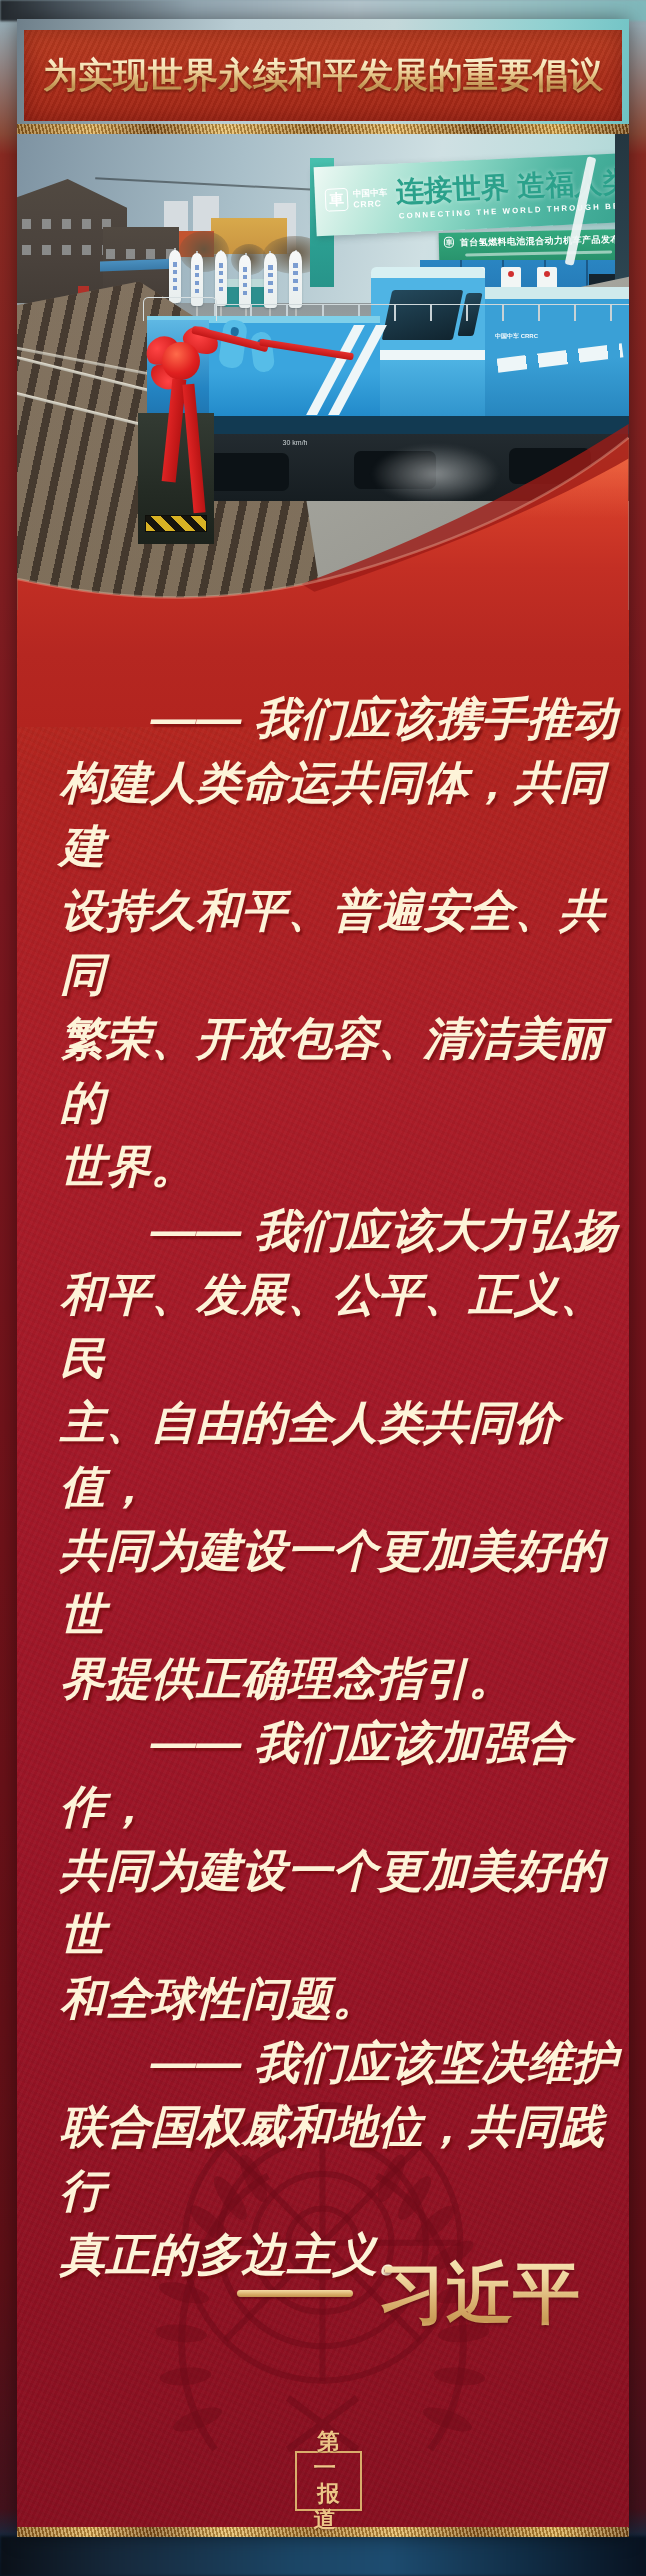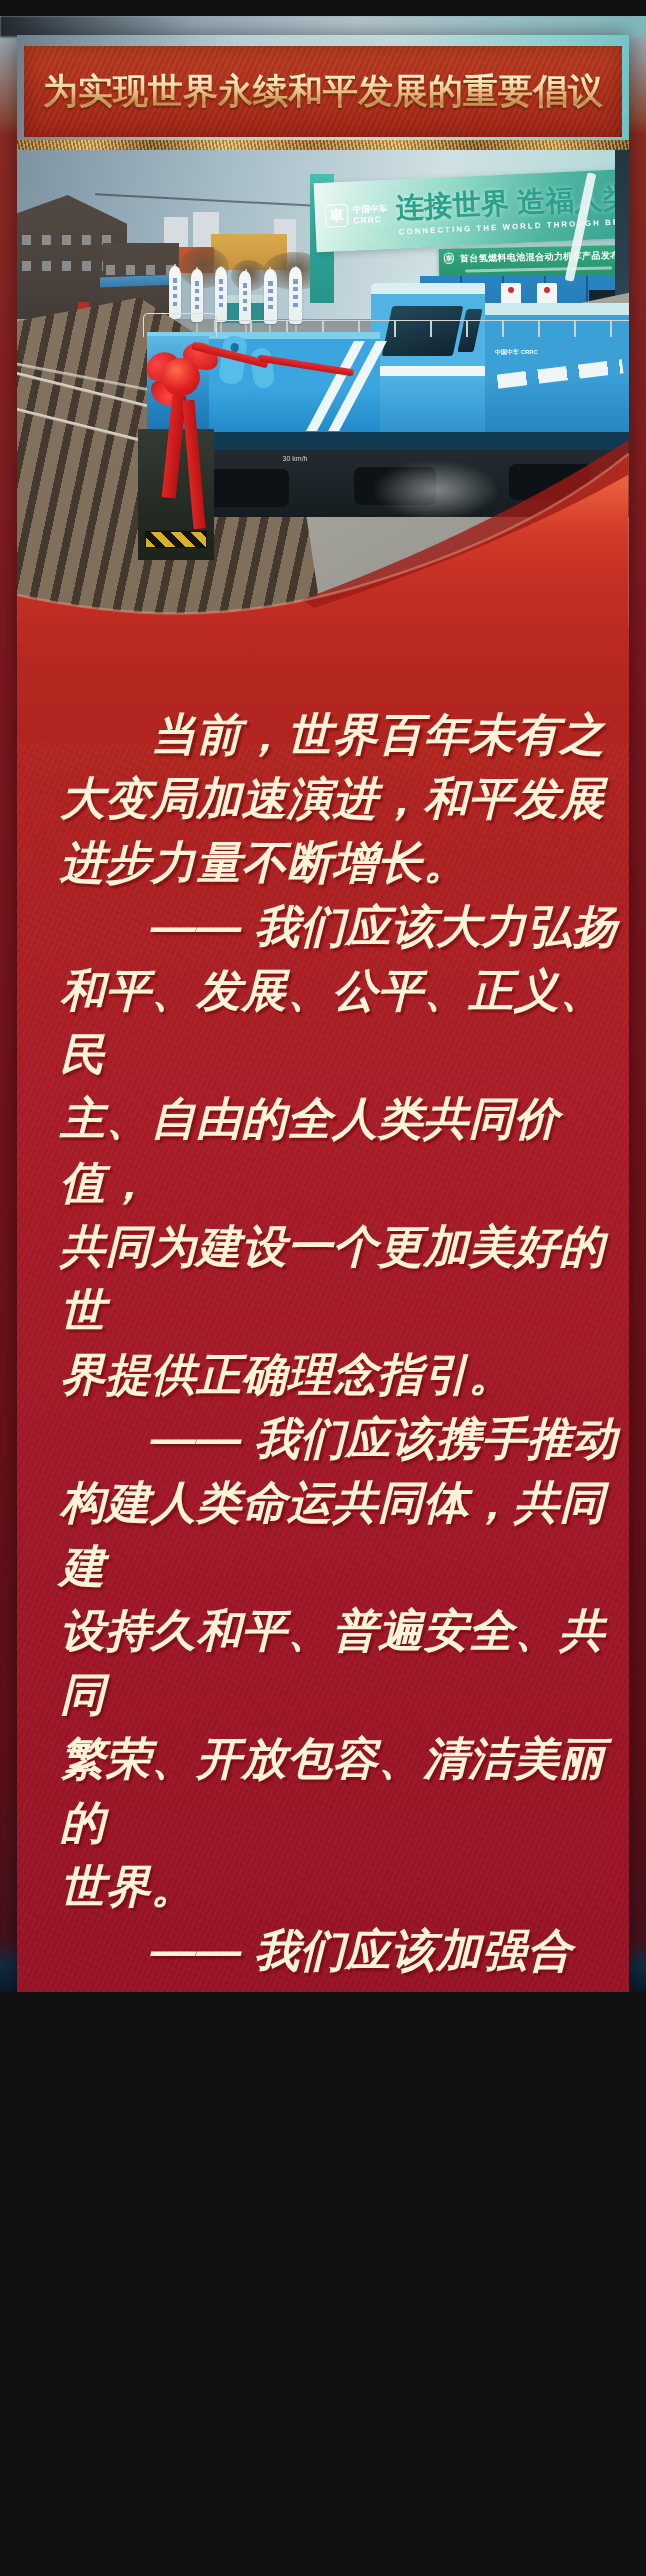--- a/index.html
+++ b/index.html
@@ -1,17 +1,17 @@
 <!DOCTYPE html>
 <html style="font-size:14px"><head>
 <meta charset="utf-8">
 <style>
   html,body{margin:0;padding:0;background:#111;}
   *{box-sizing:border-box;}
-  #canvas{position:relative;width:647px;height:1976px;overflow:hidden;margin:16px auto;
+  #canvas{position:relative;width:647px;height:2576px;overflow:hidden;margin:0 auto;
     font-family:"Liberation Sans","DejaVu Sans",sans-serif;
     background:linear-gradient(180deg,#8ea4ae 0%,#97aab3 1%,#8c4a38 5.2%,#8a2a22 6%,#7c1820 30%,#6f1219 60%,#5d0f16 88%,#44121c 97.4%,#132b42 98.6%,#0b1a2a 100%);}
   .abs{position:absolute;}
   
   .blur-top{left:0;top:0;width:647px;height:21px;
     background:linear-gradient(90deg,#23282d,#4a555e 10%,#93a6b1 30%,#b5c6ce 55%,#9cc2c6 78%,#7fb8bb 100%);
     filter:blur(0.9px);}
   .blur-bottom{left:0;top:2536px;width:647px;height:40px;
     background:linear-gradient(90deg,#0a1018 0%,#16293c 18%,#1b4565 45%,#1d4c70 60%,#102c44 82%,#081220 100%);
     filter:blur(1.7px);}
@@ -365,41 +365,42 @@
         <ellipse cx="449" cy="295" rx="30" ry="10" transform="rotate(-5 449 295)"></ellipse>
         <ellipse cx="446" cy="248" rx="30" ry="10" transform="rotate(-15 446 248)"></ellipse>
         <ellipse cx="434" cy="205" rx="30" ry="10" transform="rotate(-30 434 205)"></ellipse>
         <ellipse cx="416" cy="168" rx="30" ry="10" transform="rotate(-42 416 168)"></ellipse>
         <ellipse cx="392" cy="138" rx="30" ry="10" transform="rotate(-55 392 138)"></ellipse>
         <ellipse cx="365" cy="115" rx="30" ry="10" transform="rotate(-65 365 115)"></ellipse>
       </g>
     </svg>
 
     <div class="abs quote">
-      <p>　　当前，世界百年未有之
-大变局加速演进，和平发展
-进步力量不断增长。</p>
+      <p>　　—— 我们应该携手推动
+构建人类命运共同体，共同建
+设持久和平、普遍安全、共同
+繁荣、开放包容、清洁美丽的
+世界。</p>
       <p>　　—— 我们应该大力弘扬
 和平、发展、公平、正义、民
 主、自由的全人类共同价值，
 共同为建设一个更加美好的世
 界提供正确理念指引。</p>
-      <p>　　—— 我们应该携手推动
-构建人类命运共同体，共同建
-设持久和平、普遍安全、共同
-繁荣、开放包容、清洁美丽的
-世界。</p>
       <p>　　—— 我们应该加强合作，
 共同为建设一个更加美好的世
 和全球性问题。</p>
       <p>　　—— 我们应该坚决维护
 联合国权威和地位，共同践行
 真正的多边主义。</p>
     </div>
 
+    <div class="abs signature">
+      <span class="sig-dash">——</span>
+      <span class="sig-name">习近平</span>
+    </div>
 
     <div class="abs seal">
       <div class="seal-row">第一</div>
       <div class="seal-row">报道</div>
     </div>
 
     <div class="abs gold-strip bottom"></div>
   </div>
 </div>
 

